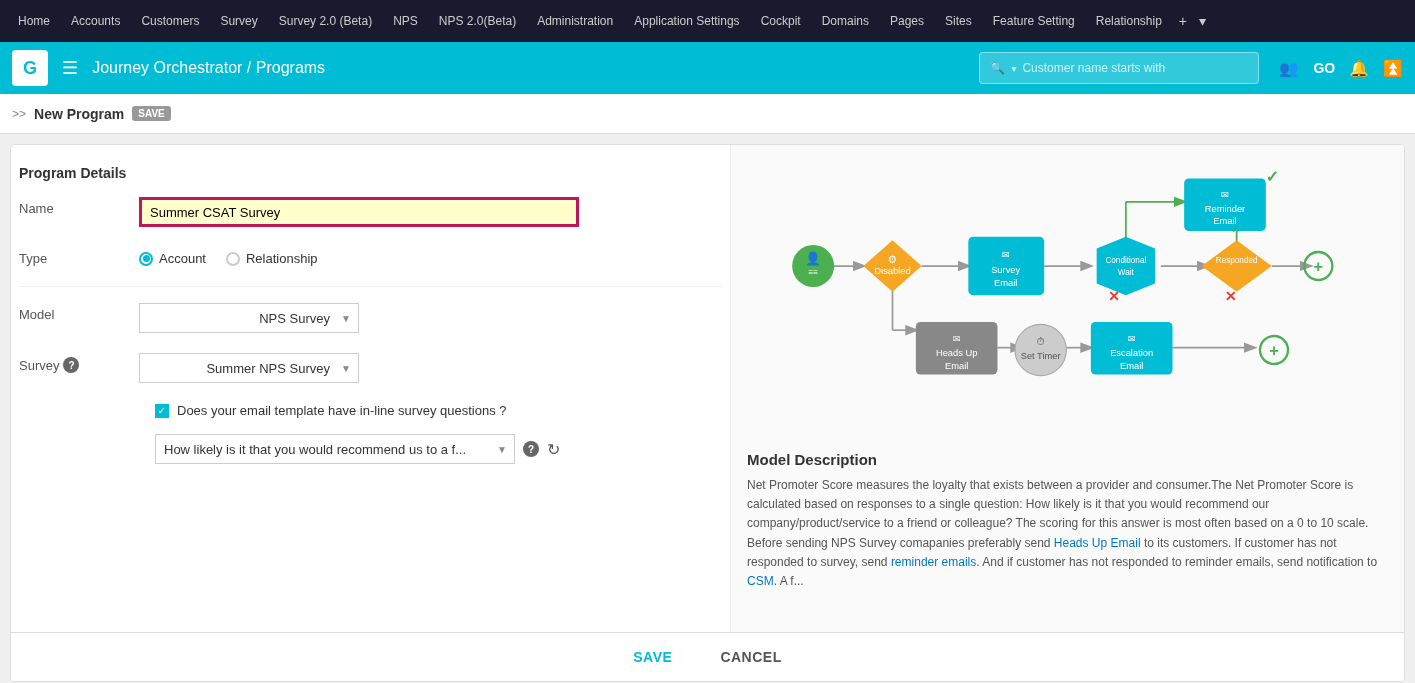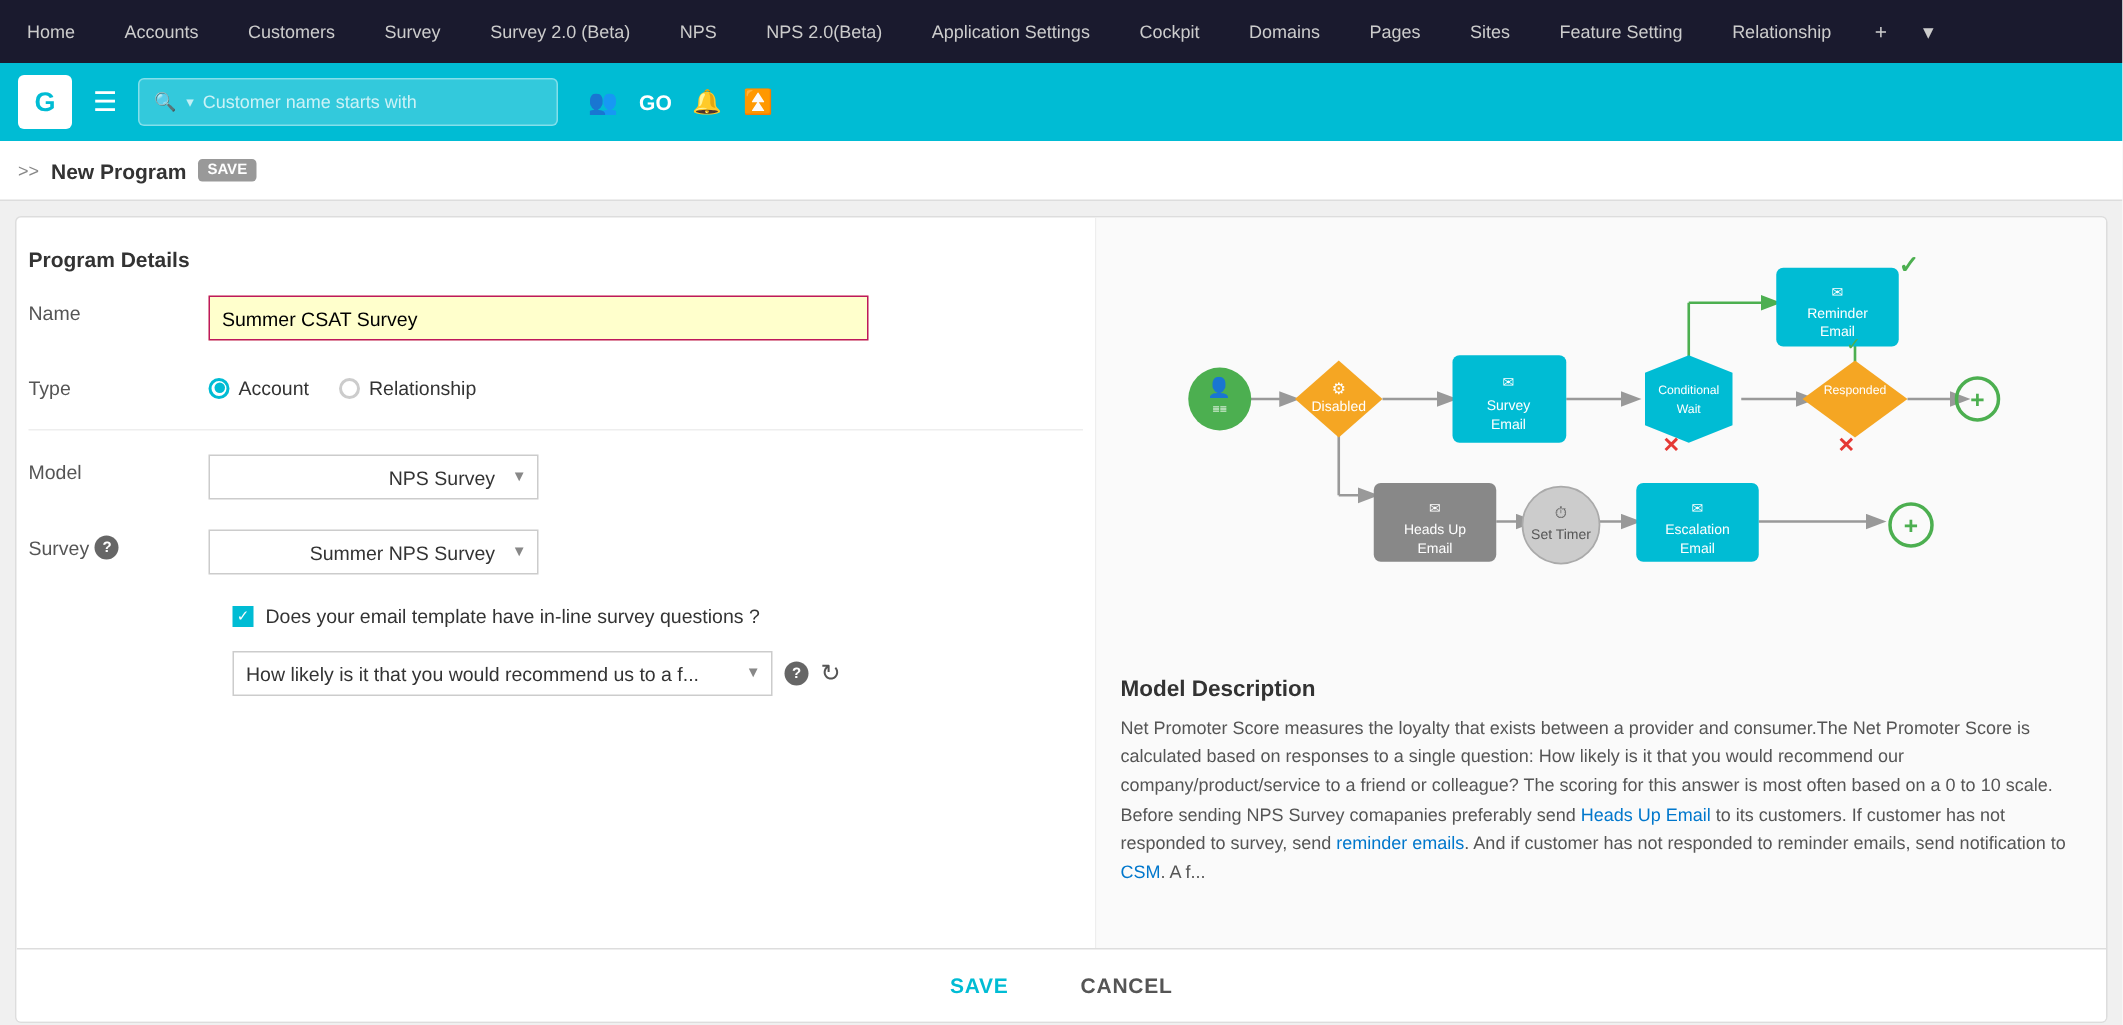--- a/index.html
+++ b/index.html
@@ -5,21 +5,21 @@
     * { box-sizing: border-box; margin: 0; padding: 0; }
     body { font-family: Arial, sans-serif; font-size: 13px; background: #f0f0f0; overflow: hidden; }
 
     
     .top-nav {
       background: #1a1a2e;
       height: 42px;
       display: flex;
       align-items: center;
       padding: 0 8px;
-      gap: 12px;
+      gap: 0;
       overflow: hidden;
       white-space: nowrap;
     }
     .top-nav-item {
       color: #ccc;
       padding: 0 10px;
       height: 42px;
       display: flex;
       align-items: center;
       cursor: pointer;
@@ -158,21 +158,21 @@
       color: #555;
       padding-top: 4px;
     }
     .form-control {
       flex: 1;
     }
     .text-input {
       width: 100%;
       max-width: 440px;
       height: 30px;
-      border: 1px solid #be185d;
+      border: 3px solid #be185d;
       padding: 0 8px;
       font-size: 13px;
       background: #ffffcc;
       outline: none;
     }
 
     .radio-group {
       display: flex; gap: 20px; align-items: center; padding-top: 4px;
     }
     .radio-option {
@@ -357,34 +357,36 @@
 <body>
 
 <div class="top-nav">
   <span class="top-nav-item">Home</span>
   <span class="top-nav-item">Accounts</span>
   <span class="top-nav-item">Customers</span>
   <span class="top-nav-item">Survey</span>
   <span class="top-nav-item">Survey 2.0 (Beta)</span>
   <span class="top-nav-item">NPS</span>
   <span class="top-nav-item">NPS 2.0(Beta)</span>
+  <span class="top-nav-item">Administration</span>
   <span class="top-nav-item">Application Settings</span>
   <span class="top-nav-item">Cockpit</span>
   <span class="top-nav-item">Domains</span>
   <span class="top-nav-item">Pages</span>
   <span class="top-nav-item">Sites</span>
   <span class="top-nav-item">Feature Setting</span>
   <span class="top-nav-item">Relationship</span>
   <span class="top-nav-more">+</span>
   <span class="top-nav-more">▾</span>
 </div>
 
 <div class="app-header">
   <div class="app-header-logo">G</div>
   <span class="hamburger-icon">☰</span>
+  <span class="app-header-title">Journey Orchestrator / Programs</span>
   <div class="search-bar">
     <span class="search-bar-icon">🔍</span>
     <span style="color:rgba(255,255,255,0.7);font-size:10px;">▾</span>
     <span style="color:rgba(255,255,255,0.75);font-size:12px;">Customer name starts with</span>
   </div>
   <div class="header-icons">
     <span class="header-icon">👥</span>
     <span class="header-icon" style="font-weight:bold;font-size:14px;">GO</span>
     <span class="header-icon">🔔</span>
     <span class="header-icon">⏫</span>

